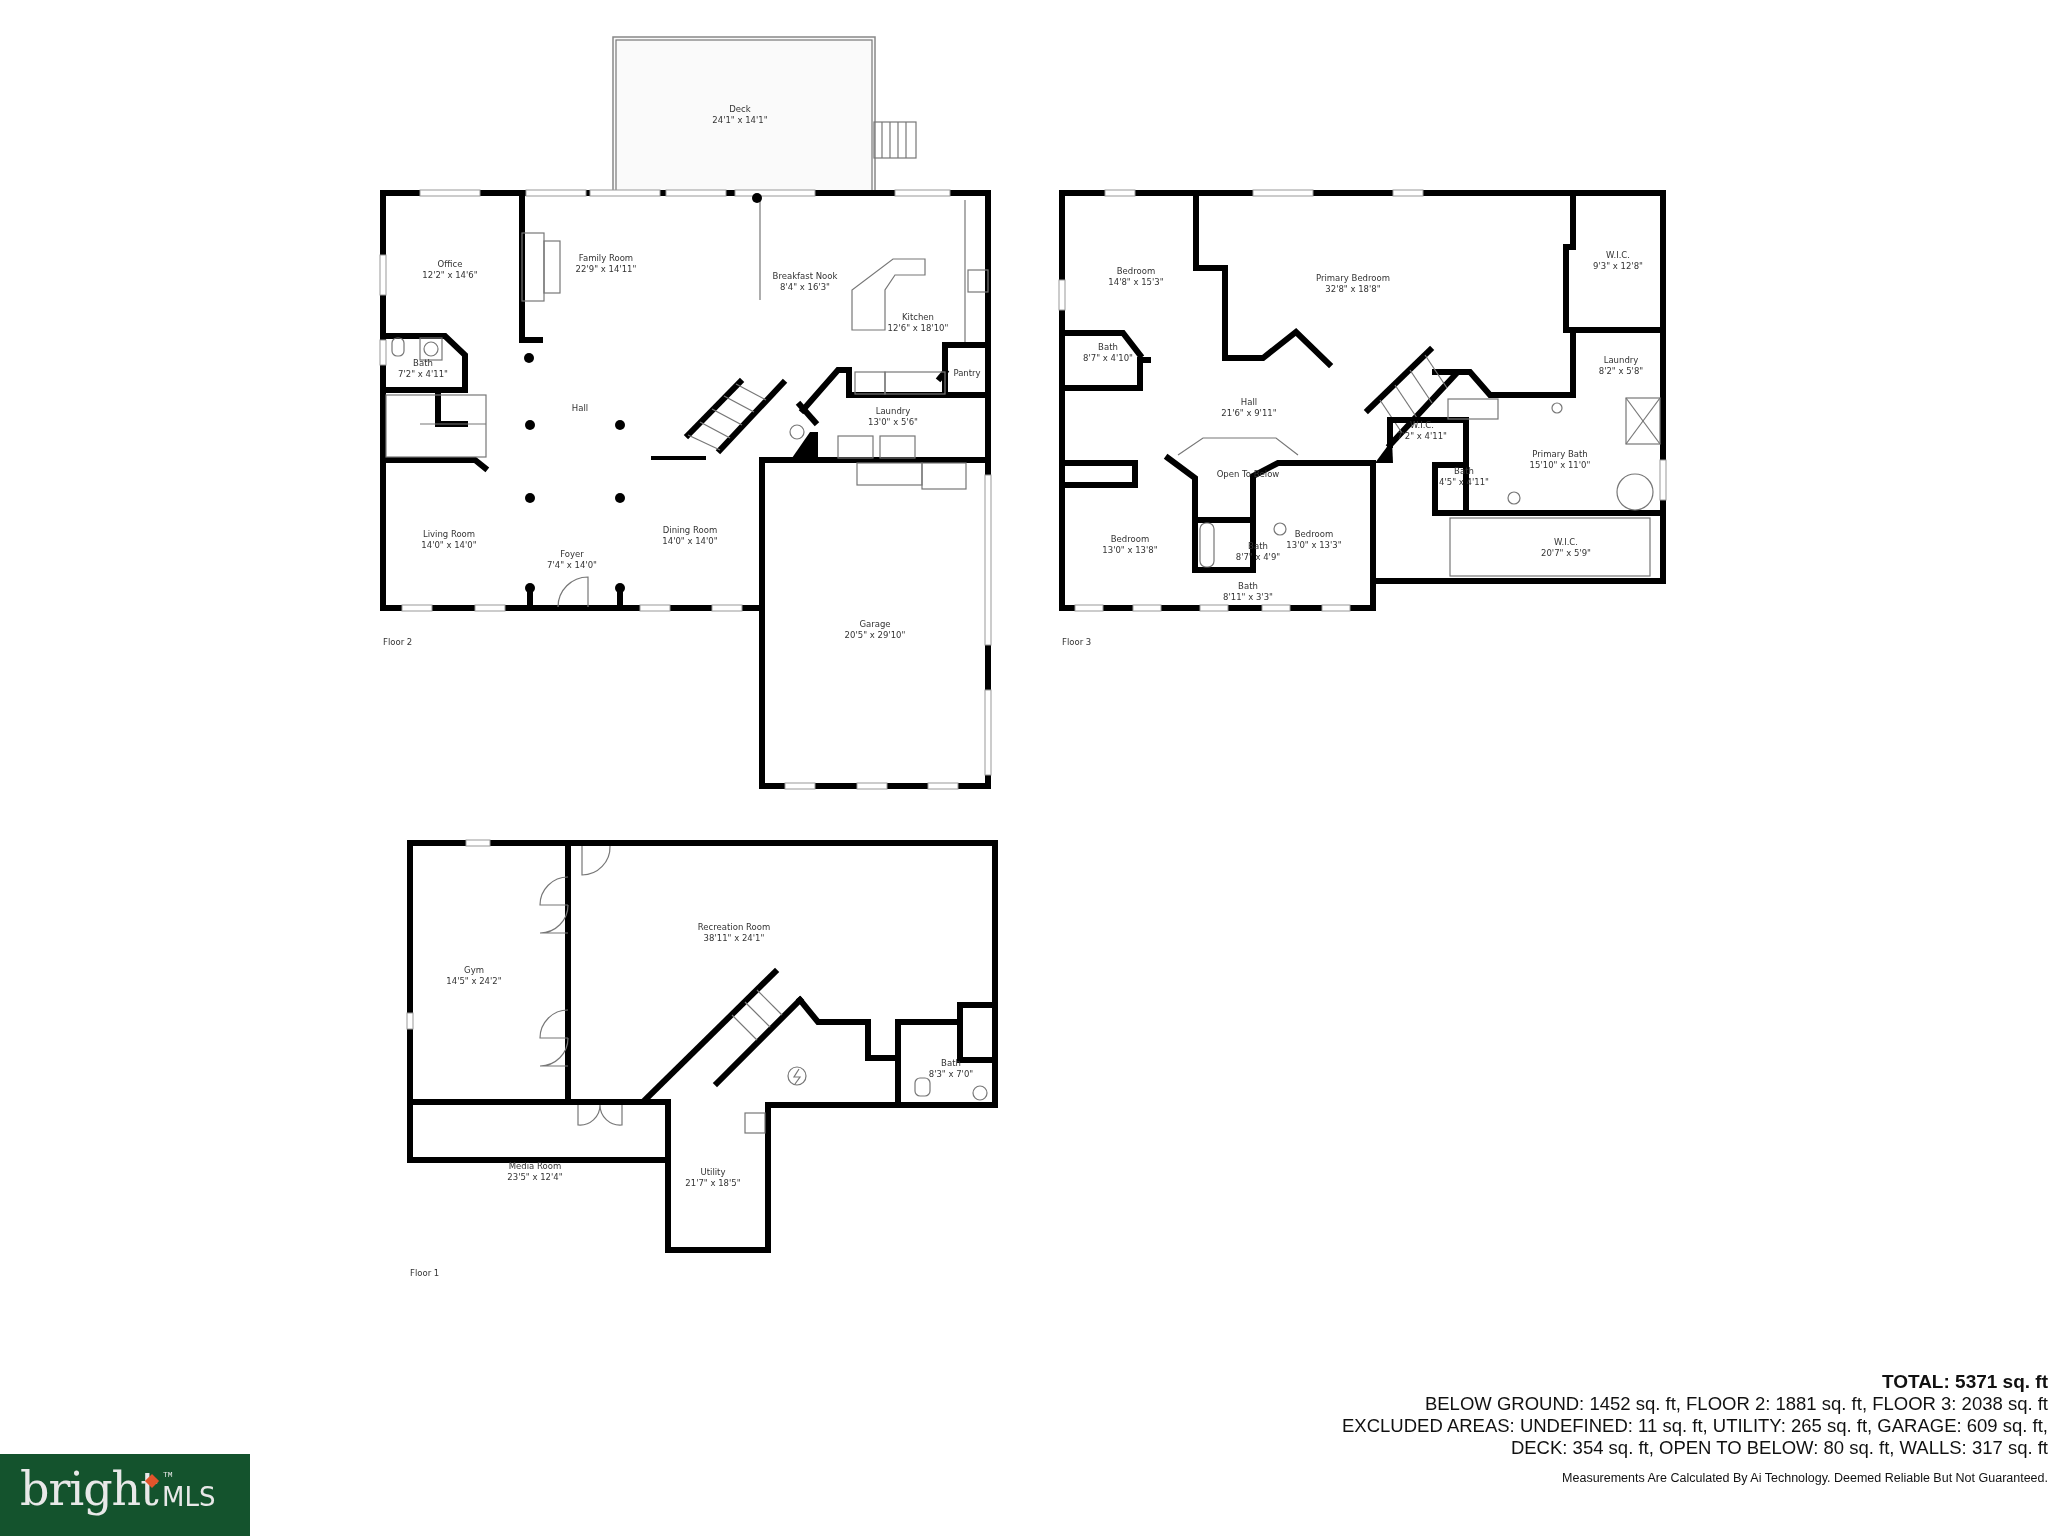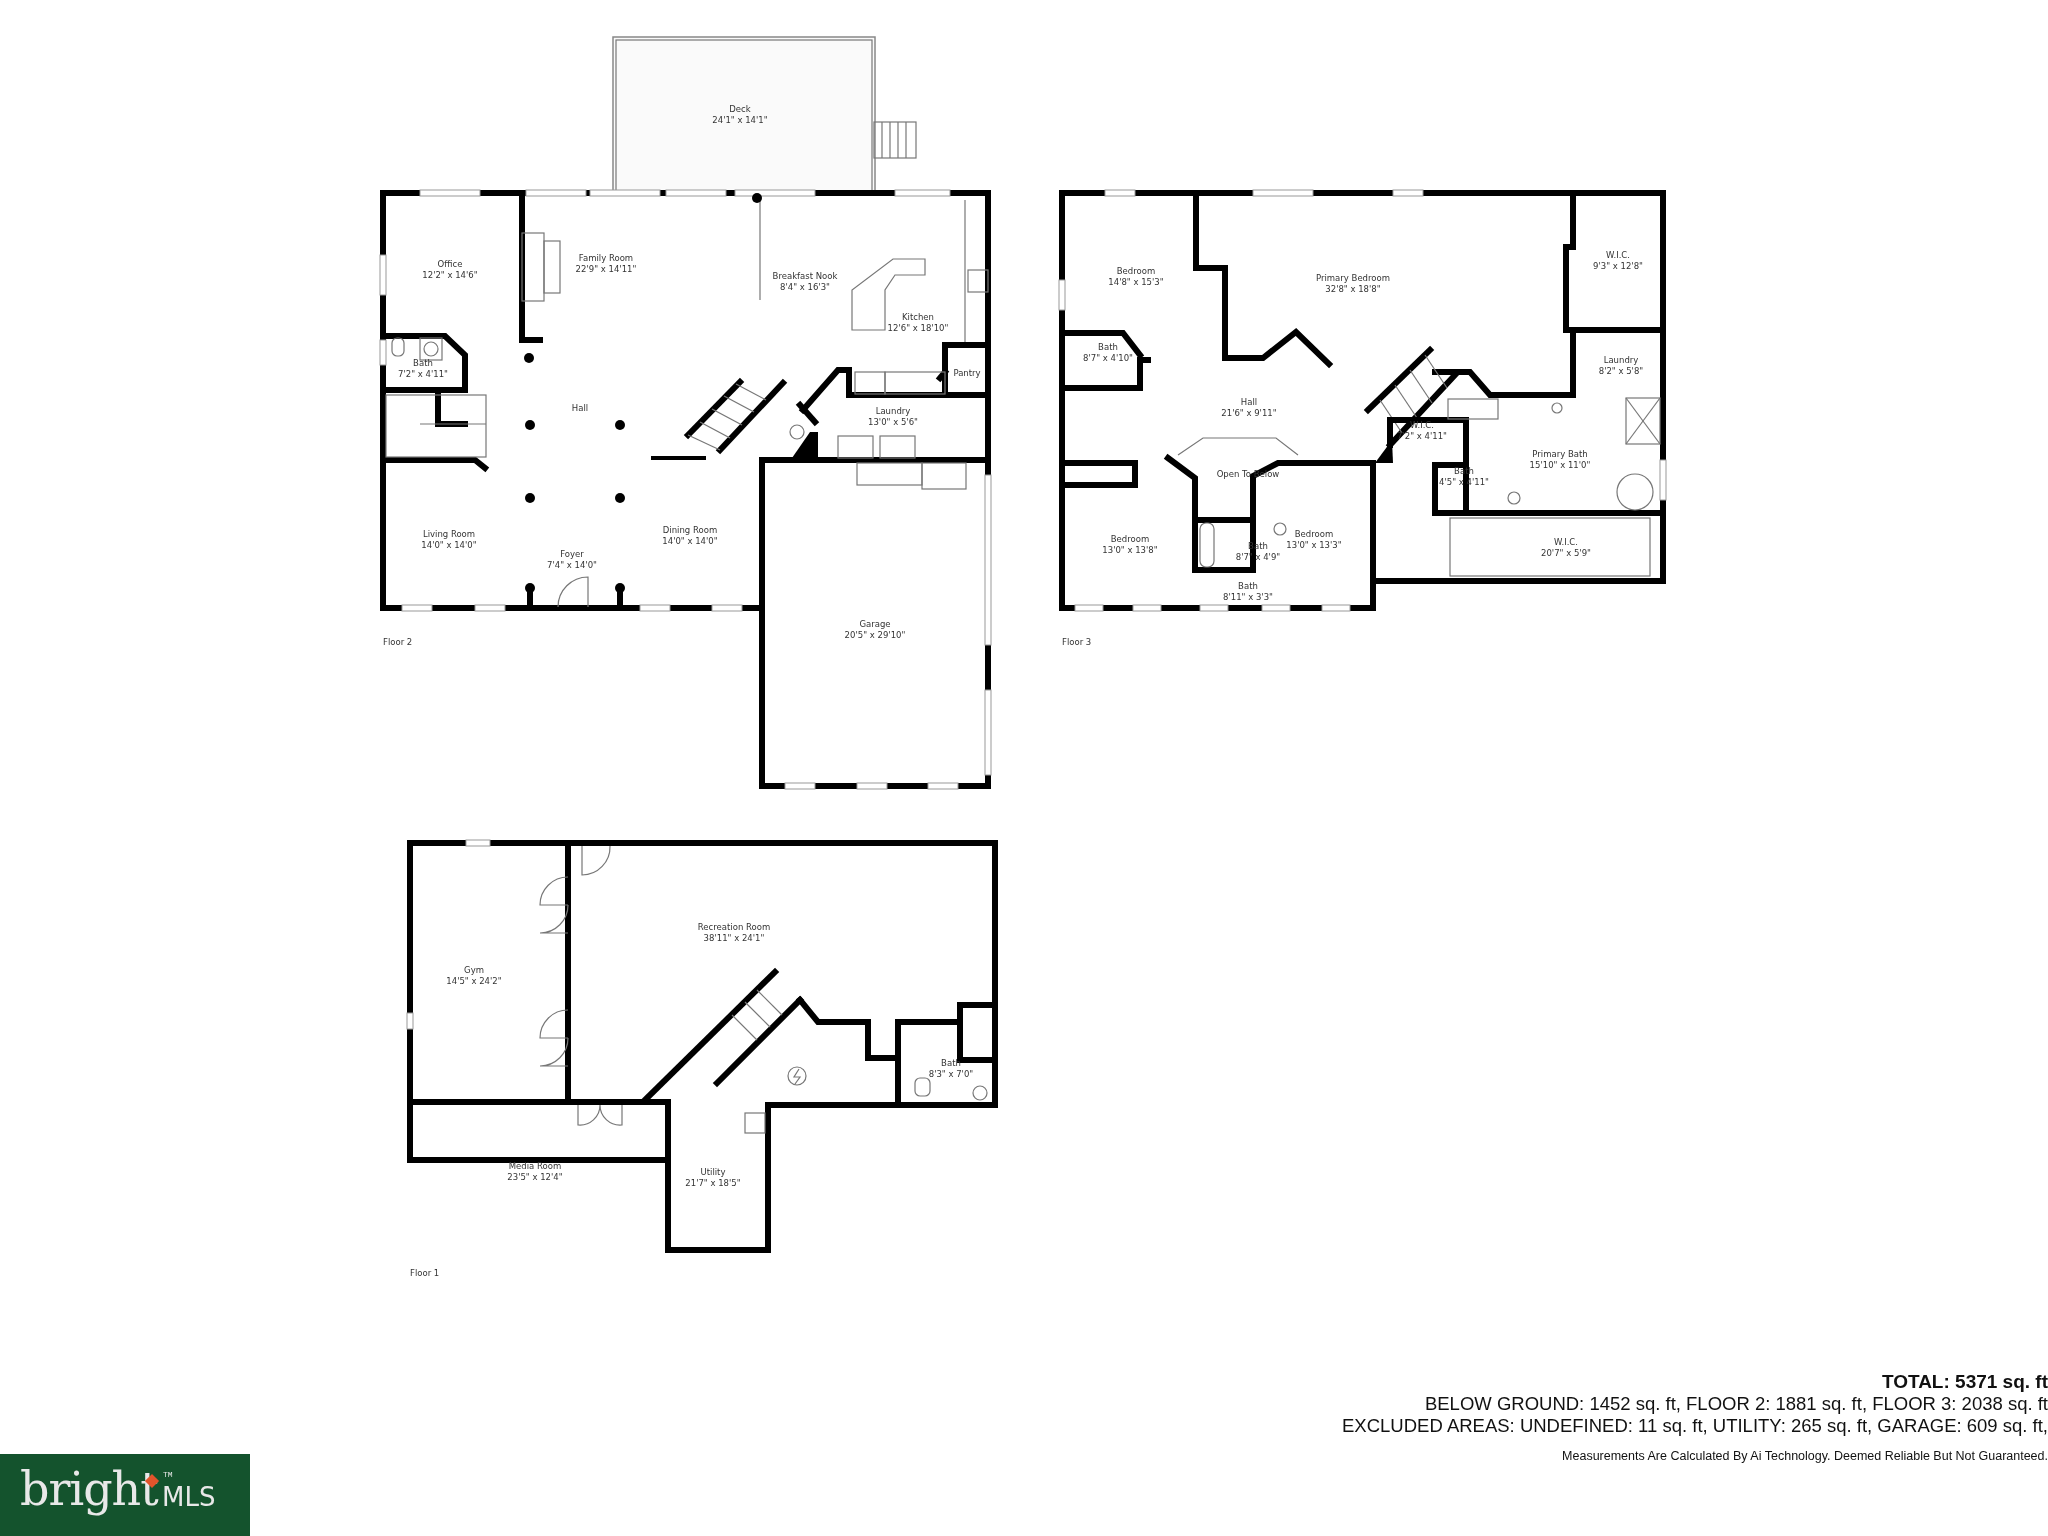--- a/index.html
+++ b/index.html
@@ -278,20 +278,21 @@
   <text class="room-label" x="535" y="1180">23'5" x 12'4"</text>
   <text class="room-label" x="713" y="1175">Utility</text>
   <text class="room-label" x="713" y="1186">21'7" x 18'5"</text>
   <text class="floor-label" x="410" y="1276">Floor 1</text>
 </svg>
 
 <div id="summary">
   <div class="total">TOTAL: 5371 sq. ft</div>
   <div class="line">BELOW GROUND: 1452 sq. ft, FLOOR 2: 1881 sq. ft, FLOOR 3: 2038 sq. ft</div>
   <div class="line">EXCLUDED AREAS: UNDEFINED: 11 sq. ft, UTILITY: 265 sq. ft, GARAGE: 609 sq. ft,</div>
+  <div class="line">DECK: 354 sq. ft, OPEN TO BELOW: 80 sq. ft, WALLS: 317 sq. ft</div>
   <div class="disclaimer">Measurements Are Calculated By Ai Technology. Deemed Reliable But Not Guaranteed.</div>
 </div>
 
 <div id="logo">
   <span class="brand">bright</span>
   <span class="star"></span>
   <span class="tm">TM</span>
   <span class="mls">MLS</span>
 </div>
 

